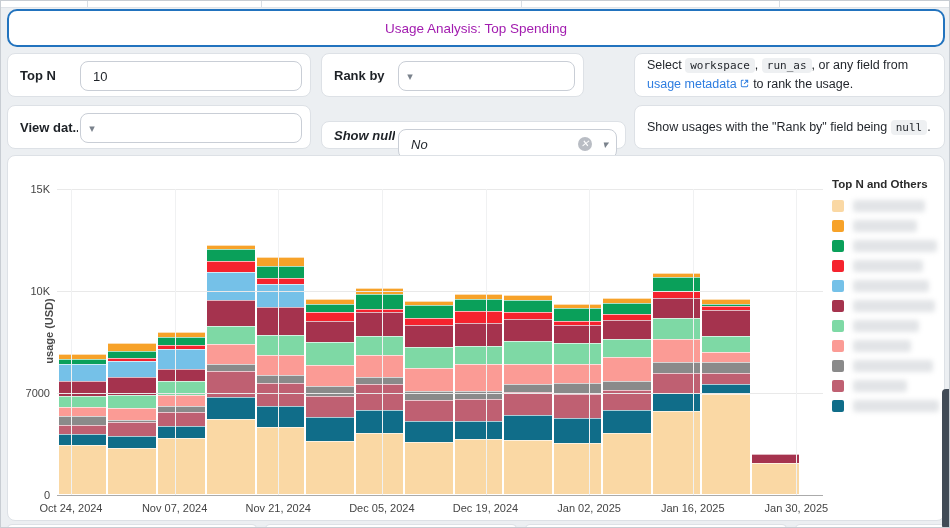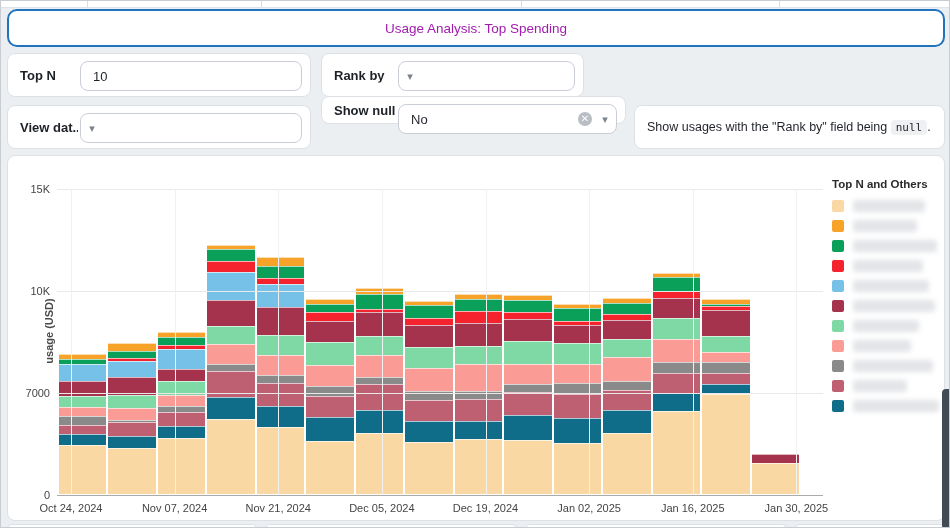--- a/index.html
+++ b/index.html
@@ -75,29 +75,37 @@
     </div>
   </div>
 
   <div class="card" style="left:320px;top:52px;width:263px;height:44px;">
     <span class="ctl-label">Rank by</span>
     <div class="field" style="left:76px;right:8px;">
       <span class="chevron">▾</span>
     </div>
   </div>
 
+  <div class="card help-card" style="left:633px;top:52px;width:311px;height:44px;">
+    <div>
+      <span>Select </span><span class="code-chip">workspace</span><span>, </span><span class="code-chip">run_as</span><span>, or any field from </span><a href="#" class="doc-link">usage metadata</a><span class="ext-icon"><svg width="11" height="11" viewBox="0 0 12 12">
+            <path d="M2 3.5C2 2.7 2.7 2 3.5 2H5v1H3.5a.5.5 0 0 0-.5.5v5c0 .3.2.5.5.5h5a.5.5 0 0 0 .5-.5V7h1v1.5C10 9.3 9.3 10 8.5 10h-5C2.7 10 2 9.3 2 8.5v-5z" fill="#2e7de0"></path>
+            <path d="M6.5 2H10v3.5h-1V3.7L5.9 6.8l-.7-.7L8.3 3H6.5V2z" fill="#2e7de0"></path>
+          </svg></span><span> to rank the usage.</span>
+    </div>
+  </div>
 
   <div class="card" style="left:6px;top:104px;width:304px;height:44px;">
     <span class="ctl-label" style="max-width:58px">View dat...</span>
     <div class="field" style="left:72px;right:8px;">
       <span class="chevron">▾</span>
     </div>
   </div>
 
-  <div class="card" style="left:320px;top:95px;width:305px;height:28px;">
+  <div class="card" style="left:320px;top:120px;width:305px;height:28px;font-style:italic;">
     <span class="ctl-label">Show null</span>
     <div class="field" style="left:76px;right:8px;">
       <span class="select-value">No</span>
       <span class="clear-circle">✕</span>
       <span class="chevron">▾</span>
     </div>
   </div>
 
   <div class="card help-card" style="left:633px;top:104px;width:311px;height:44px;">
     <div>

